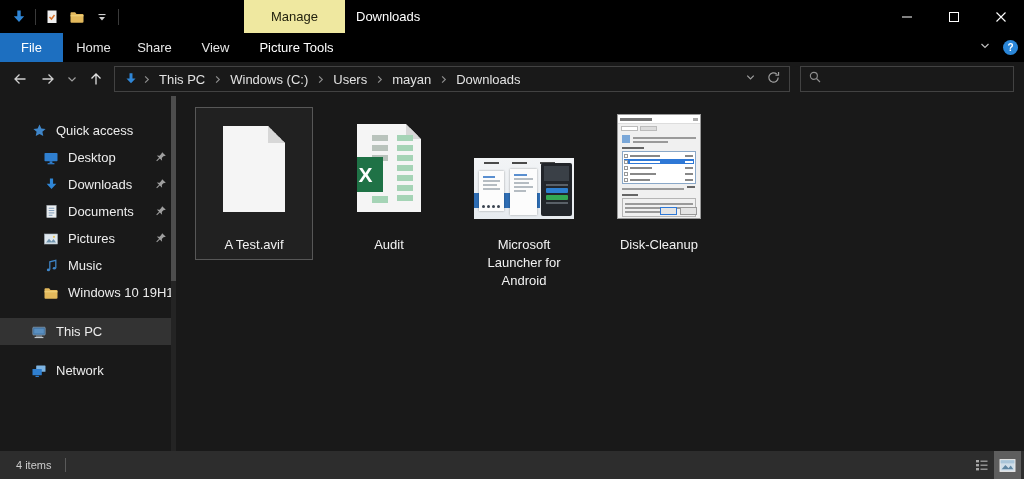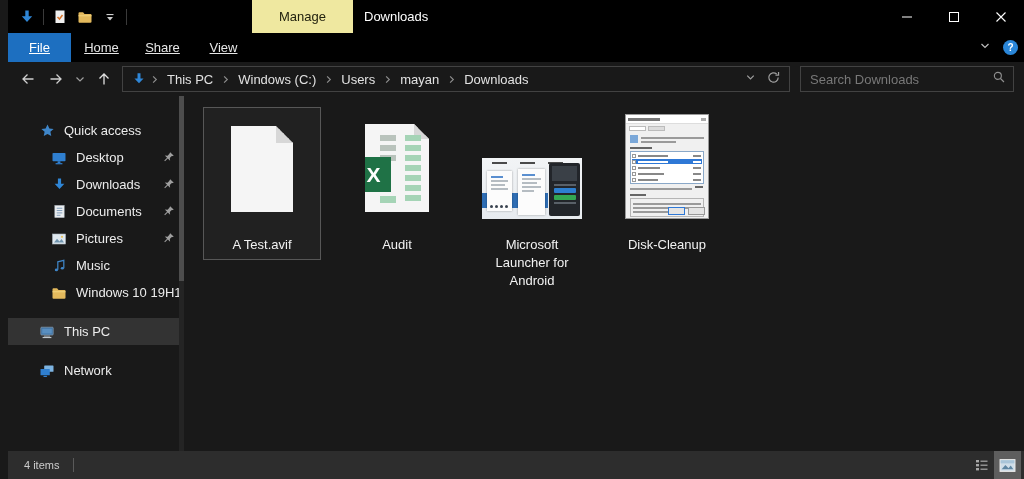--- a/index.html
+++ b/index.html
@@ -1,34 +1,34 @@
 <!DOCTYPE html>
 <html><head>
 <meta charset="utf-8">
 <style>
   html,body{margin:0;padding:0;background:#000;}
   *{box-sizing:border-box;}
   .window{width:1024px;height:479px;position:relative;overflow:hidden;
-    font-family:"Liberation Sans","DejaVu Sans",sans-serif;color:#e8e8e8;background:#191919;padding-left:8px;}
+    font-family:"Liberation Sans","DejaVu Sans",sans-serif;color:#e8e8e8;background:#191919;}
 
   
   .titlebar{height:33px;background:#000;position:relative;display:flex;align-items:center;}
   .qat{display:flex;align-items:center;gap:7px;padding-left:10px;height:100%;}
   .qat .sep{width:1px;height:16px;background:#3a3a3a;}
   .qat .qbtn{display:flex;align-items:center;justify-content:center;width:18px;height:18px;}
   .manage-tab{position:absolute;left:244px;top:0;width:101px;height:33px;background:#efe8a0;
     color:#23230f;display:flex;align-items:center;justify-content:center;font-size:13px;}
   .win-title{position:absolute;left:356px;top:0;height:33px;display:flex;align-items:center;
     font-size:13px;color:#fff;}
   .win-controls{position:absolute;right:0;top:0;height:33px;display:flex;}
   .win-btn{width:47px;height:33px;display:flex;align-items:center;justify-content:center;}
 
   
   .tabrow{height:29px;background:#000;display:flex;position:relative;font-size:13px;}
-  .tab{display:flex;align-items:center;justify-content:center;color:#e6e6e6;height:100%;text-decoration:underline;}
+  .tab{display:flex;align-items:center;justify-content:center;color:#e6e6e6;height:100%;}
   .tab.file{width:63px;background:#1d6fc0;color:#fff;}
   .tab.plain{width:61px;}
   .tab.pictools{width:101px;color:#fff;}
   .ribbon-right{position:absolute;right:6px;top:0;height:29px;display:flex;align-items:center;gap:11px;}
   .help-circle{width:15px;height:15px;border-radius:50%;background:#2a86d8;color:#fff;
     font-size:10px;font-weight:bold;display:flex;align-items:center;justify-content:center;}
 
   
   .addrrow{height:34px;display:flex;align-items:center;background:#191919;padding:0 10px 0 6px;}
   .navbtn{width:28px;height:28px;display:flex;align-items:center;justify-content:center;flex:none;}
@@ -186,20 +186,21 @@
           </svg>
       </div>
     </div>
   </div>
 
   <div class="tabrow">
     <div class="tab file">File</div>
     <div class="tab plain">Home</div>
     <div class="tab plain">Share</div>
     <div class="tab plain">View</div>
+    <div class="tab pictools">Picture Tools</div>
     <div class="ribbon-right">
       <span>
         <svg width="14" height="14" viewBox="0 0 14 14">
             <path d="M3.5 5l3.5 3.5L10.5 5" stroke="#bdbdbd" stroke-width="1.2" fill="none"></path>
           </svg>
       </span>
       <span class="help-circle">?</span>
     </div>
   </div>
 
@@ -270,21 +271,20 @@
         <span>
           <svg width="15" height="15" viewBox="0 0 16 16">
               <path d="M13 8a5 5 0 1 1-1.6-3.7" stroke="#9f9f9f" stroke-width="1.3" fill="none"></path>
               <path d="M13.4 2.2v3.3h-3.3" stroke="#9f9f9f" stroke-width="1.3" fill="none"></path>
             </svg>
         </span>
       </span>
     </div>
 
     <div class="searchbox">
-      <input type="text" placeholder="Search Downloads" style="">
       <span>
         <svg width="14" height="14" viewBox="0 0 16 16">
             <circle cx="6.7" cy="6.7" r="4" stroke="#8f8f8f" stroke-width="1.3" fill="none"></circle>
             <path d="M9.7 9.7l4 4" stroke="#8f8f8f" stroke-width="1.3"></path>
           </svg>
       </span>
     </div>
   </div>
 
   <div class="bodyrow">

